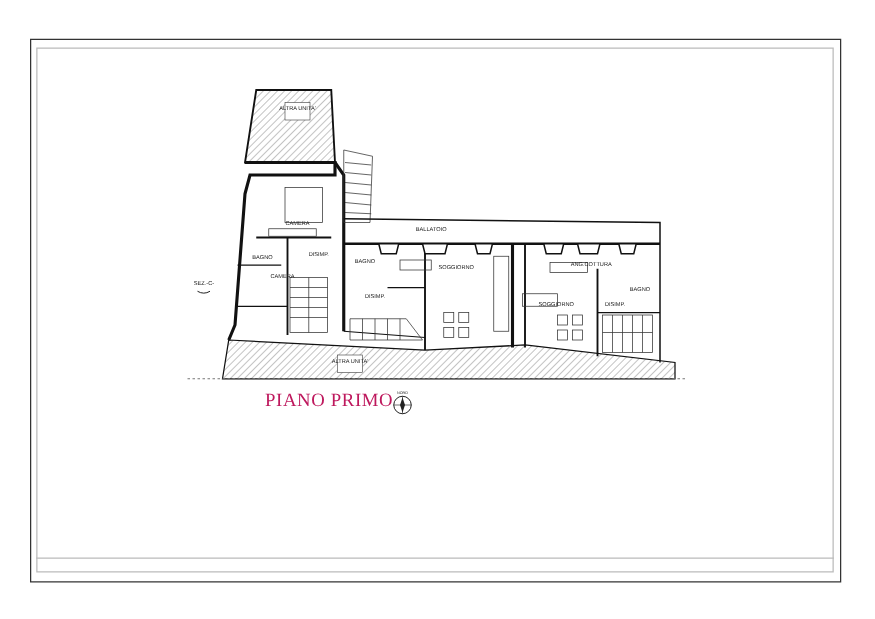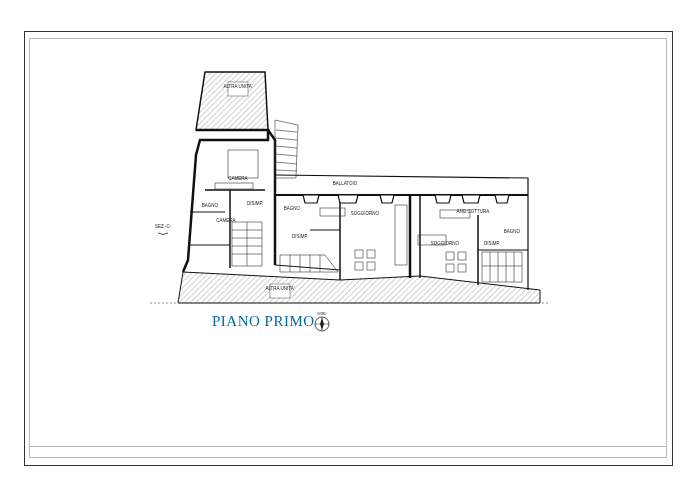--- a/index.html
+++ b/index.html
@@ -1,21 +1,21 @@
 <!DOCTYPE html>
 <html><head>
 <meta charset="utf-8">
 <style>
   html,body{margin:0;padding:0;background:#fff;}
   body{width:700px;height:495px;position:relative;overflow:hidden;font-family:"Liberation Sans",sans-serif;}
   .sheet{position:absolute;left:24px;top:31px;width:649px;height:435px;border:1px solid #333;box-sizing:border-box;}
   .sheet-inner{position:absolute;left:29px;top:38px;width:638px;height:420px;border:1px solid #bbb;box-sizing:border-box;}
   .title-strip{position:absolute;left:29px;top:446px;width:638px;height:12px;border-top:1px solid #bbb;box-sizing:border-box;}
   .plan{position:absolute;left:0;top:0;width:700px;height:495px;}
-  .title{position:absolute;left:212px;top:313px;font-family:"Liberation Serif",serif;font-size:15px;color:#0369a1;letter-spacing:0.5px;}
+  .title{position:absolute;left:212px;top:313px;font-family:"Liberation Serif",serif;font-size:15px;color:#be185d;letter-spacing:0.5px;}
   .lbl{font-family:"Liberation Sans",sans-serif;font-size:4.5px;fill:#222;}
 </style>
 </head>
 <body>
 
 <div class="sheet"></div>
 <div class="sheet-inner"></div>
 <div class="title-strip"></div>
 
 <svg class="plan" viewBox="0 0 700 495" xmlns="http://www.w3.org/2000/svg">

